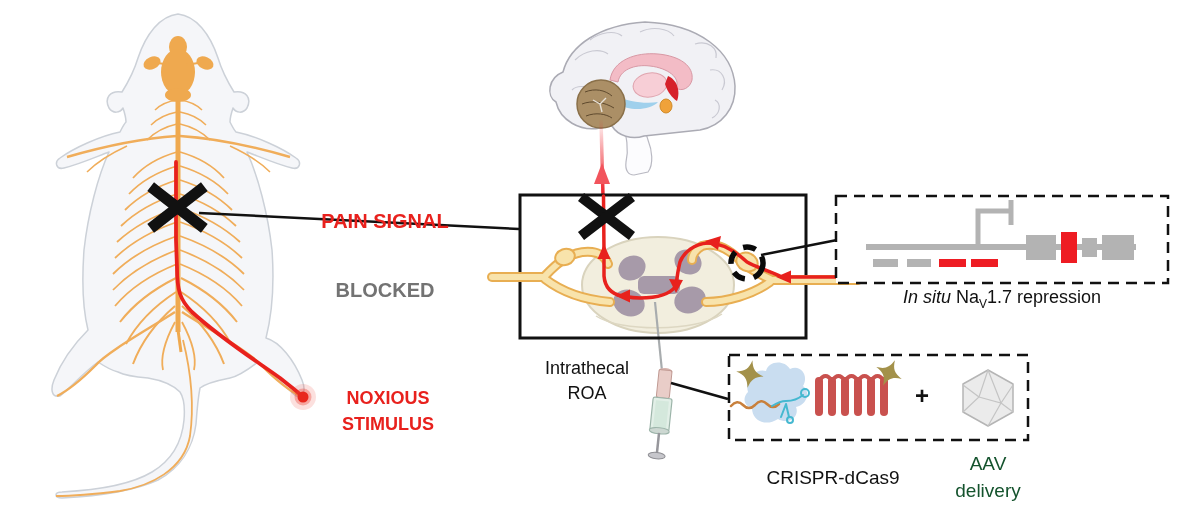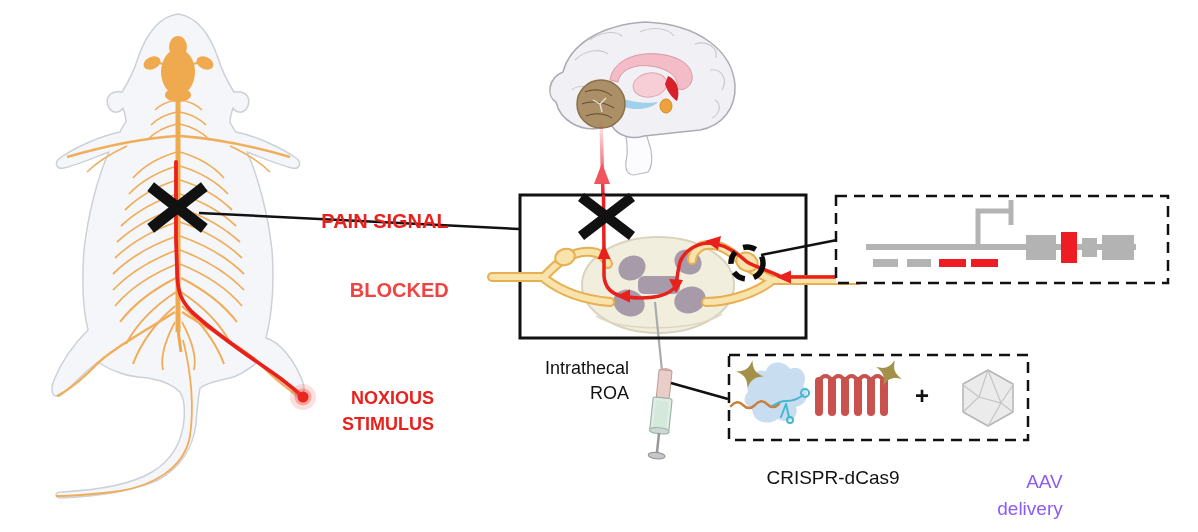--- a/index.html
+++ b/index.html
@@ -1,31 +1,31 @@
 <!DOCTYPE html>
 <html><head>
 <meta charset="utf-8">
 <style>
   html,body{margin:0;padding:0;background:#ffffff;}
   .stage{position:relative;width:1198px;height:532px;background:#ffffff;overflow:hidden;
          font-family:"Liberation Sans", sans-serif;}
   .stage svg{position:absolute;left:0;top:0;}
   .lbl{position:absolute;transform:translate(-50%,-50%);text-align:center;white-space:nowrap;}
-  .lbl span{display:block;text-align:right;}
+  .lbl span{display:block;}
   .red{color:#e8211d;}
-  .blk{color:#ef4444;margin-top:42px;}
+  .blk{color:#737373;margin-top:42px;}
   #pain-blocked{left:385px;top:256px;font-size:20px;font-weight:bold;line-height:27px;}
   #noxious{left:388px;top:411px;font-size:18px;font-weight:bold;line-height:26px;color:#e8211d;}
   #intrathecal{left:587px;top:381px;font-size:18px;line-height:25px;color:#111;}
   #insitu{left:1002px;top:299px;font-size:18px;color:#111;white-space:nowrap;}
   #insitu .it{font-style:italic;display:inline;}
   #insitu span{display:inline;}
   #insitu sub{font-size:12px;}
   #crispr-label{left:812px;top:477px;font-size:19px;line-height:27px;color:#111;margin-left:21px;}
-  #aav-label{left:988px;top:495px;font-size:19px;line-height:27px;color:#8b5cf6;margin-left:42px;}
+  #aav-label{left:988px;top:477px;font-size:19px;line-height:27px;color:#14532d;}
 </style>
 </head>
 <body>
 
 <div class="stage">
 <svg width="1198" height="532" viewBox="0 0 1198 532">
   <defs>
     <linearGradient id="fadeRed" gradientUnits="userSpaceOnUse" x1="603" y1="196" x2="601" y2="118">
       <stop offset="0" stop-color="#ed1c24" stop-opacity="1"></stop>
       <stop offset="1" stop-color="#ed1c24" stop-opacity="0"></stop>
@@ -293,20 +293,23 @@
 <div class="lbl" id="intrathecal">
   <span>Intrathecal</span>
   <span>ROA</span>
 </div>
 
 <div class="lbl" id="noxious">
   <span>NOXIOUS</span>
   <span>STIMULUS</span>
 </div>
 
+<div class="lbl" id="insitu">
+  <span class="it">In situ</span><span> Na</span><sub>V</sub><span>1.7 repression</span>
+</div>
 
 <div class="lbl" id="crispr-label">
   <span>CRISPR-dCas9</span>
 </div>
 
 <div class="lbl" id="aav-label">
   <span>AAV</span>
   <span>delivery</span>
 </div>
 </div>

